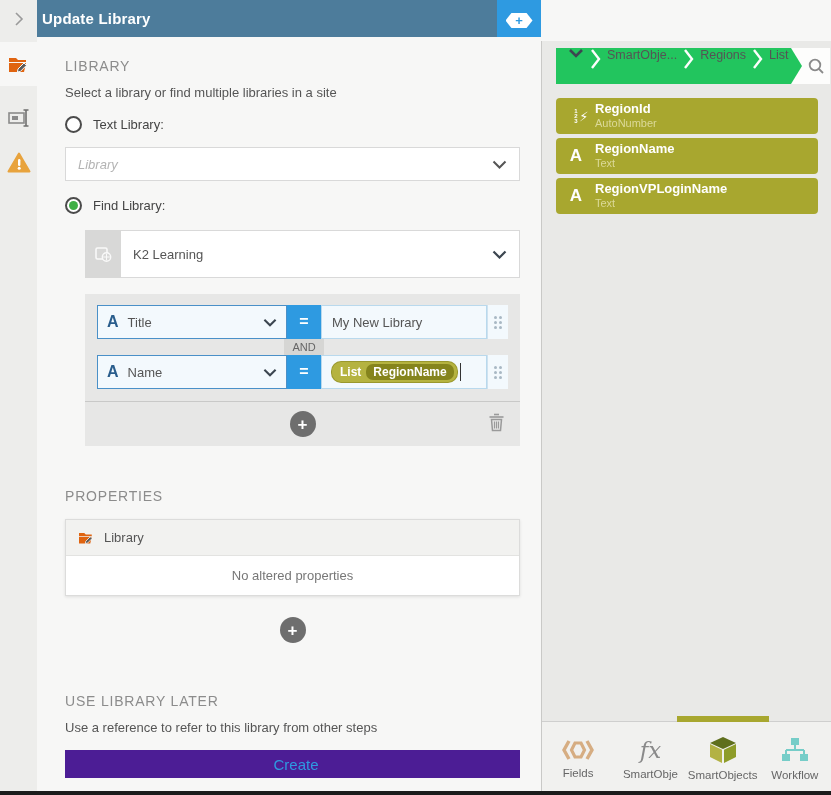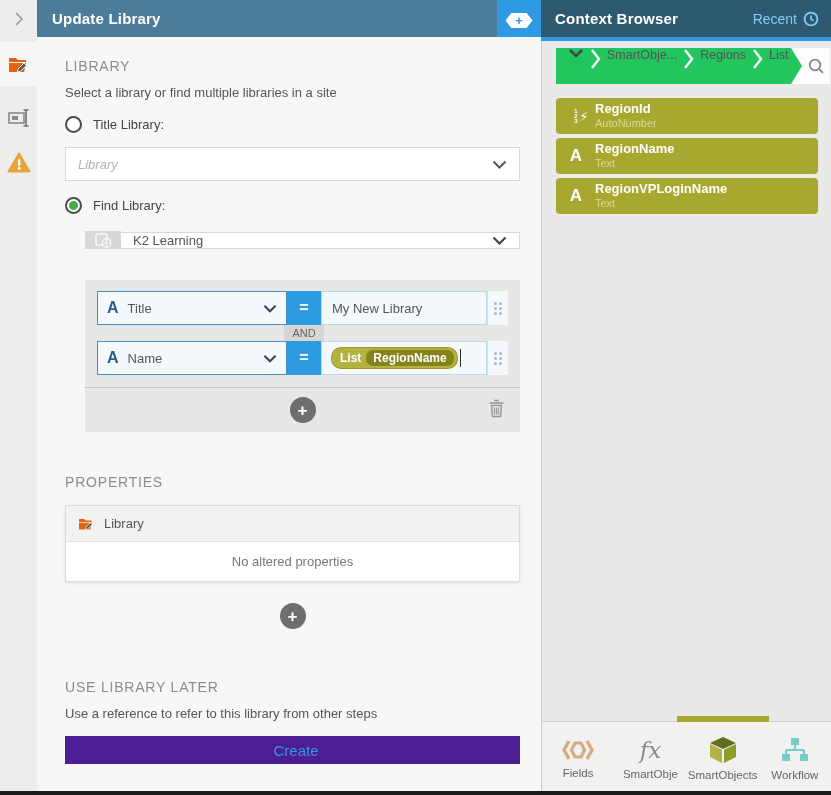--- a/index.html
+++ b/index.html
@@ -3,21 +3,21 @@
 <meta charset="utf-8">
 <style>
   * { margin:0; padding:0; box-sizing:border-box; }
   html,body { width:831px; height:795px; }
   body { font-family:"Liberation Sans","DejaVu Sans",sans-serif; background:#f7f7f6; position:relative; overflow:hidden; }
 
   .app { position:absolute; inset:0; }
 
   
   .corner { position:absolute; left:0; top:0; width:37px; height:37px; background:#ededeb; display:flex; align-items:center; justify-content:center; }
-  .hdr-left { position:absolute; left:37px; top:0; width:460px; height:37px; background:#4d7c9b; display:flex; align-items:center; padding-left:15px; }
+  .hdr-left { position:absolute; left:37px; top:0; width:460px; height:37px; background:#4d7c9b; display:flex; align-items:center; padding-left:5px; }
   .hdr-title { color:#fff; font-size:15px; font-weight:700; letter-spacing:.2px; }
   .cb-toggle { position:absolute; left:497px; top:0; width:44px; height:41px; background:#2e9ae1; display:flex; align-items:center; justify-content:center; cursor:pointer; }
   .hex { width:27px; height:15px; background:#fff; clip-path:polygon(22% 0,78% 0,100% 50%,78% 100%,22% 100%,0 50%); display:flex; align-items:center; justify-content:center; color:#2e9ae1; font-weight:700; font-size:13px; line-height:1; }
   .hdr-right { position:absolute; left:541px; top:0; right:0; height:41px; background:#2d5971; border-bottom:4px solid #2e9ae1; display:flex; align-items:center; padding:0 12px 0 14px; }
   .hdr-right .hdr-title { font-size:15px; }
   .recent { margin-left:auto; display:flex; align-items:center; gap:6px; color:#85cbf2; font-size:14px; cursor:pointer; }
 
   
   .sidebar { position:absolute; left:0; top:37px; width:37px; bottom:4px; background:#ededeb; }
   .side-item { width:37px; height:44px; display:flex; align-items:center; justify-content:center; }
@@ -32,21 +32,21 @@
 
   .radio-row { display:flex; align-items:center; gap:11px; margin-top:16px; }
   .radio { width:17px; height:17px; border-radius:50%; border:2px solid #4b4b4b; background:#fff; position:relative; flex:0 0 auto; cursor:pointer; }
   .radio.checked::after { content:""; position:absolute; inset:2px; border-radius:50%; background:#3faf46; }
   .radio-label { font-size:13px; color:#444; }
 
   .select { margin-top:14px; height:34px; background:#fff; border:1px solid #d9d9d9; display:flex; align-items:center; padding:0 12px; cursor:pointer; }
   .select .ph { font-style:italic; color:#b3b3b3; font-size:13px; }
   .select .chev { margin-left:auto; }
 
-  .combo { margin:2px 0 0 20px; display:flex; height:48px;align-items:center; }
+  .combo { margin:16px 0 0 20px; display:flex; height:48px; }
   .combo-icon { width:36px; background:#d8d8d7; display:flex; align-items:center; justify-content:center; }
   .combo-field { flex:1; background:#fff; border:1px solid #d9d9d9; border-left:none; display:flex; align-items:center; padding:0 12px; cursor:pointer; }
   .combo-field .val { font-size:13px; color:#555; }
   .combo-field .chev { margin-left:auto; }
 
   
   .filterbox { margin:16px 0 0 20px; background:#e7e7e6; padding-top:11px; }
   .frow { display:flex; margin:0 12px; height:34px; }
   .cond { flex:0 0 190px; background:#f3f9fd; border:1px solid #4a90c8; display:flex; align-items:center; padding:0 9px; cursor:pointer; }
   .a-ic { color:#2a5d8c; font-weight:700; font-size:16px; margin-right:9px; }
@@ -119,32 +119,20 @@
   </div>
 
   <div class="hdr-left">
     <span class="hdr-title">Update Library</span>
   </div>
 
   <div class="cb-toggle">
     <span class="hex">+</span>
   </div>
 
-  <div class="hdr-right">
-    <span class="hdr-title">Context Browser</span>
-    <span class="recent">
-      <span>Recent</span>
-      <span>
-        <svg width="16" height="16" viewBox="0 0 16 16">
-            <circle cx="8" cy="8" r="6.4" fill="none" stroke="#85cbf2" stroke-width="1.8"></circle>
-            <path d="M8 4.5 V8 L10.6 9.6" fill="none" stroke="#85cbf2" stroke-width="1.6"></path>
-          </svg>
-      </span>
-    </span>
-  </div>
 
   <div class="sidebar">
     <div class="side-item active">
       <span>
         <svg width="22" height="20" viewBox="0 0 22 20">
           <path d="M1 4 h7 l2 2 h8 v2 H1 z" fill="#e06410"></path>
           <path d="M1 9 h17 l-2 9 H1 z" fill="#e06410"></path>
           <path d="M10 15 l6 -6 2.4 2.4 -6 6 -3 .6 z" fill="#5a5a5a" stroke="#f7f7f6" stroke-width="1"></path>
         </svg>
       </span>
@@ -169,21 +157,21 @@
     </div>
   </div>
 
   <div class="main">
 
     <div class="sec-head h1">LIBRARY</div>
     <div class="desc">Select a library or find multiple libraries in a site</div>
 
     <div class="radio-row">
       <span class="radio"></span>
-      <span class="radio-label">Title Library:</span>
+      <span class="radio-label">Text Library:</span>
     </div>
 
     <div class="select">
       <span class="ph">Library</span>
       <span class="chev">
         <svg width="15" height="9" viewBox="0 0 15 9">
             <path d="M1.5 1.5 L7.5 7.5 L13.5 1.5" fill="none" stroke="#555" stroke-width="2"></path>
           </svg>
       </span>
     </div>

